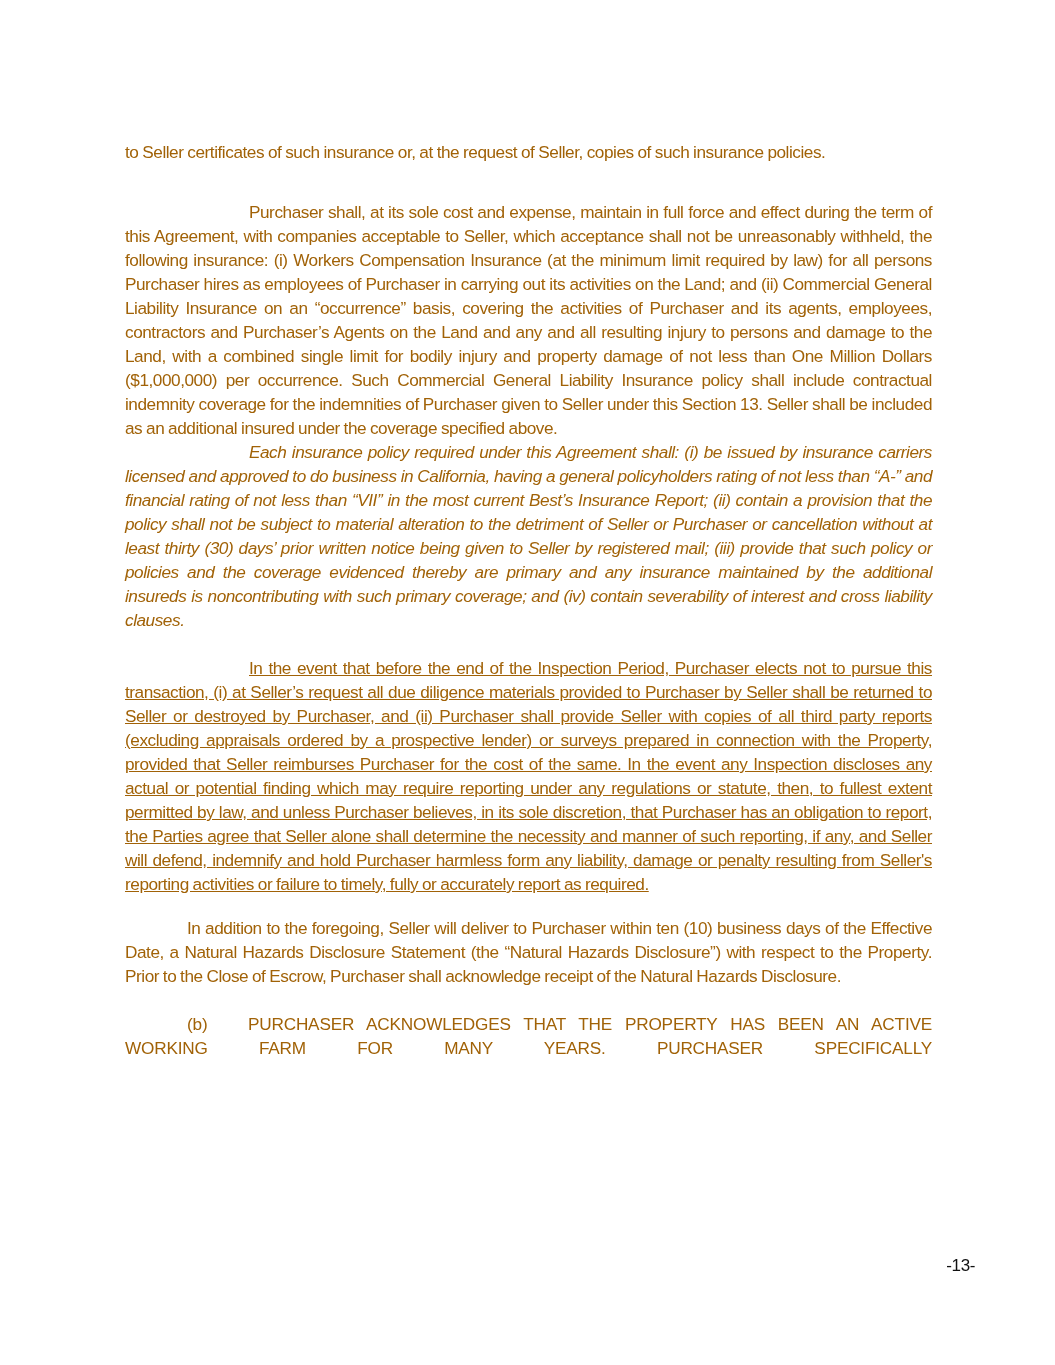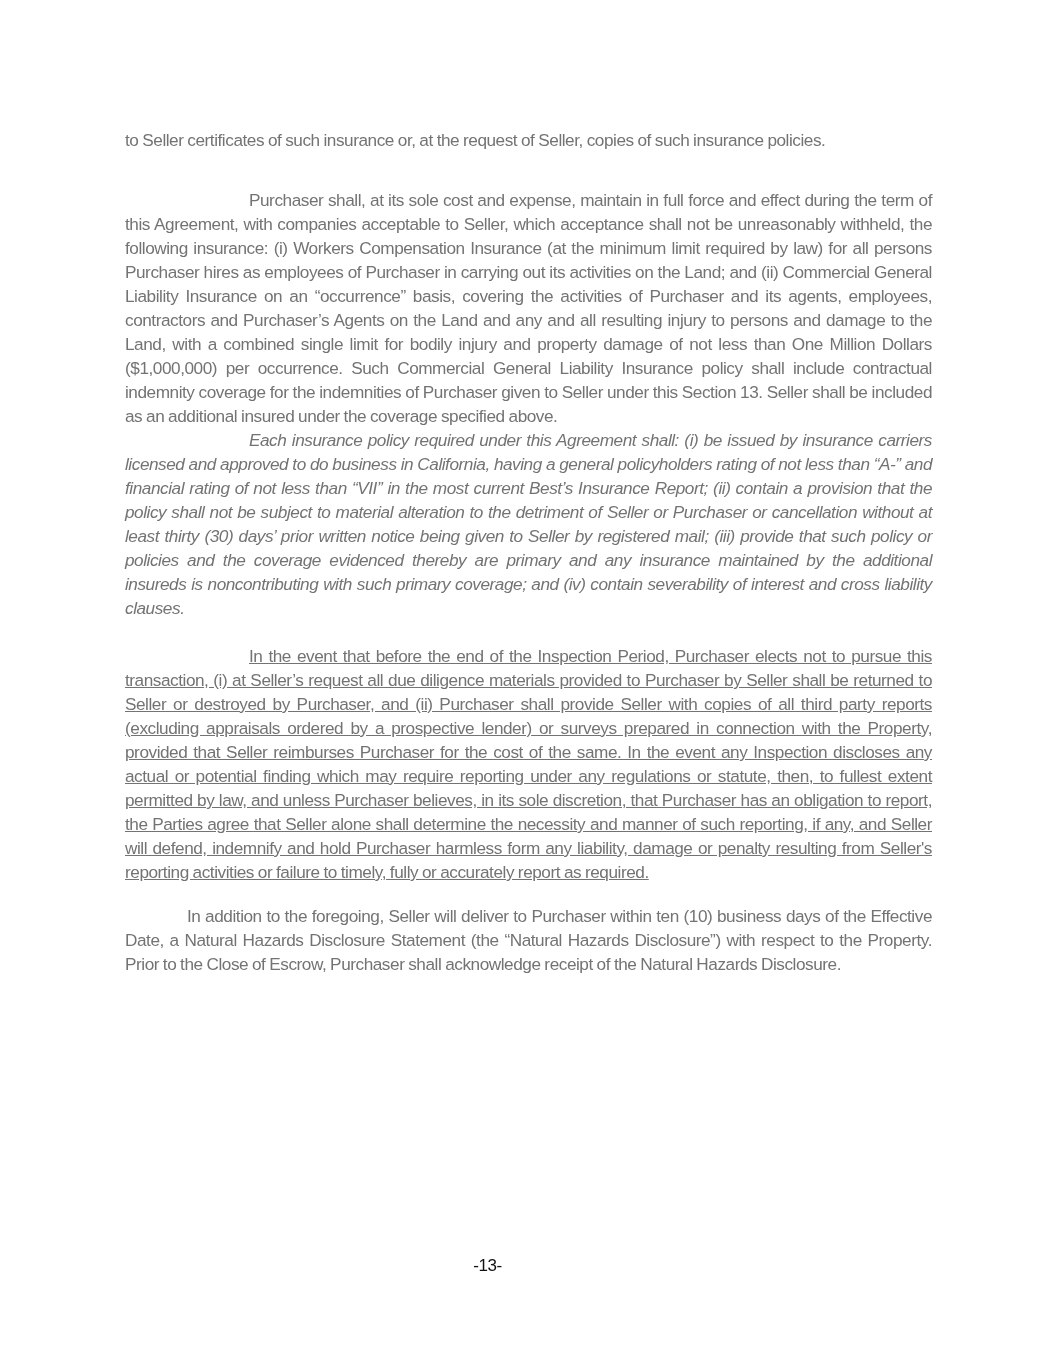--- a/index.html
+++ b/index.html
@@ -1,39 +1,40 @@
 <!DOCTYPE html>
 <html><head>
 <meta charset="utf-8">
 <style>
   html, body { margin: 0; padding: 0; background: #ffffff; }
   body { width: 1055px; height: 1365px; position: relative; overflow: hidden; }
   .page {
-    position: absolute; left: 125px; top: 128px; width: 807px;
+    position: absolute; left: 125px; top: 140px; width: 807px;
     font-family: "Liberation Sans", sans-serif;
-    font-size: 17.2px; line-height: 24px; color: #737373;
+    font-size: 17.2px; line-height: 24px; color: #a16207;
     letter-spacing: -0.45px; word-spacing: -0.5px;
   }
   .para { margin: 0; text-align: justify; text-align-last: left; }
   .p1 { }
   .p2 { margin-top: 36px; text-indent: 124px; }
   .p3 { text-indent: 124px; font-style: italic; }
   .p4 { margin-top: 24px; text-indent: 124px; text-decoration: underline; }
   .p5 { margin-top: 20px; text-indent: 62px; }
   .pb { margin-top: 24px; text-indent: 62px; text-align-last: justify; letter-spacing: -0.2px; }
   .pb .label { display: inline-block; width: 61px; text-indent: 0; }
   .footer {
-    position: absolute; left: 0; width: 975px; top: 1256px; text-align: center;
+    position: absolute; left: 0; width: 975px; top: 1256px; text-align: right;
     font-family: "Liberation Sans", sans-serif; font-size: 17px; color: #111; letter-spacing: -0.4px;
   }
 </style>
 </head>
 <body>
 
 <div class="page">
   <p class="para p1">to Seller certificates of such insurance or, at the request of Seller, copies of such insurance policies.</p>
   <p class="para p2">Purchaser shall, at its sole cost and expense, maintain in full force and effect during the term of this Agreement, with companies acceptable to Seller, which acceptance shall not be unreasonably withheld, the following insurance: (i) Workers Compensation Insurance (at the minimum limit required by law) for all persons Purchaser hires as employees of Purchaser in carrying out its activities on the Land; and (ii) Commercial General Liability Insurance on an “occurrence” basis, covering the activities of Purchaser and its agents, employees, contractors and Purchaser’s Agents on the Land and any and all resulting injury to persons and damage to the Land, with a combined single limit for bodily injury and property damage of not less than One Million Dollars ($1,000,000) per occurrence. Such Commercial General Liability Insurance policy shall include contractual indemnity coverage for the indemnities of Purchaser given to Seller under this Section 13. Seller shall be included as an additional insured under the coverage specified above.</p>
   <p class="para p3">Each insurance policy required under this Agreement shall: (i) be issued by insurance carriers licensed and approved to do business in California, having a general policyholders rating of not less than “A-” and financial rating of not less than “VII” in the most current Best’s Insurance Report; (ii) contain a provision that the policy shall not be subject to material alteration to the detriment of Seller or Purchaser or cancellation without at least thirty (30) days’ prior written notice being given to Seller by registered mail; (iii) provide that such policy or policies and the coverage evidenced thereby are primary and any insurance maintained by the additional insureds is noncontributing with such primary coverage; and (iv) contain severability of interest and cross liability clauses.</p>
   <p class="para p4">In the event that before the end of the Inspection Period, Purchaser elects not to pursue this transaction, (i) at Seller’s request all due diligence materials provided to Purchaser by Seller shall be returned to Seller or destroyed by Purchaser, and (ii) Purchaser shall provide Seller with copies of all third party reports (excluding appraisals ordered by a prospective lender) or surveys prepared in connection with the Property, provided that Seller reimburses Purchaser for the cost of the same.  In the event any Inspection discloses any actual or potential finding which may require reporting under any regulations or statute, then, to fullest extent permitted by law, and unless Purchaser believes, in its sole discretion, that Purchaser has an obligation to report, the Parties agree that Seller alone shall determine the necessity and manner of such reporting, if any, and Seller will defend, indemnify and hold Purchaser harmless form any liability, damage or penalty resulting from Seller's reporting activities or failure to timely, fully or accurately report as required.</p>
   <p class="para p5">In addition to the foregoing, Seller will deliver to Purchaser within ten (10) business days of the Effective Date, a Natural Hazards Disclosure Statement (the “Natural Hazards Disclosure”) with respect to the Property. Prior to the Close of Escrow, Purchaser shall acknowledge receipt of the Natural Hazards Disclosure.</p>
+  <p class="para pb"><span class="label">(b)</span><span>PURCHASER ACKNOWLEDGES THAT THE PROPERTY HAS BEEN AN ACTIVE WORKING FARM FOR MANY YEARS. PURCHASER SPECIFICALLY</span></p>
 </div>
 
 <div class="footer">-13-</div>
 
 </body></html>

